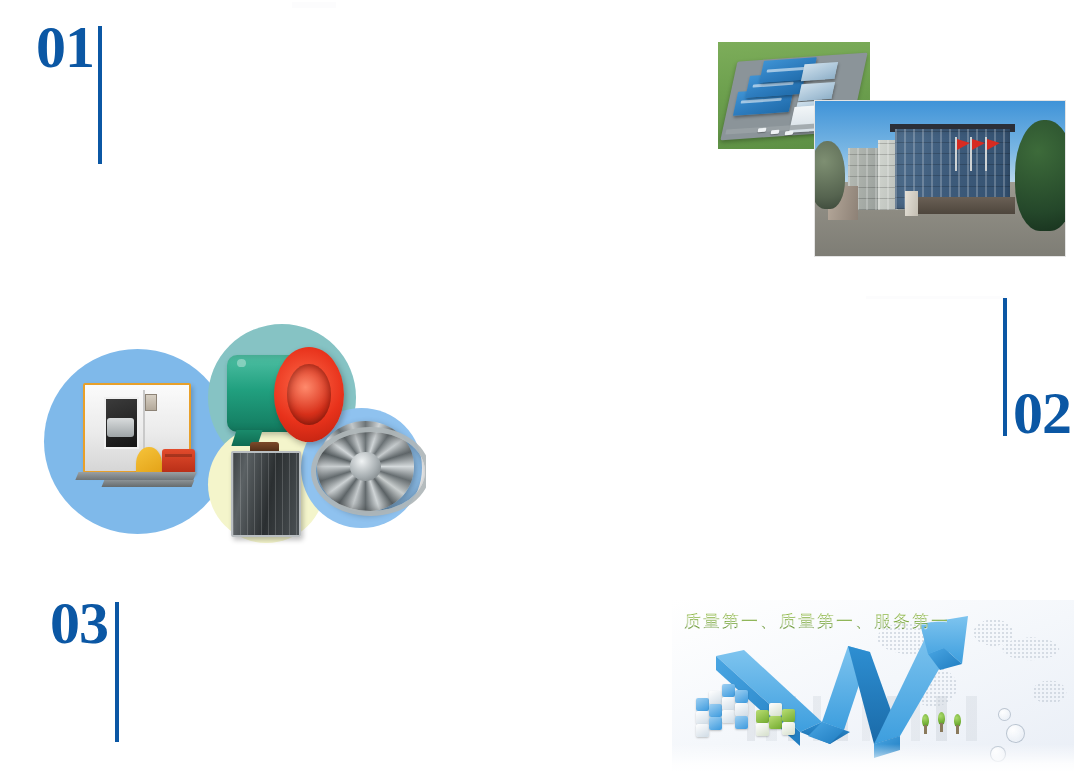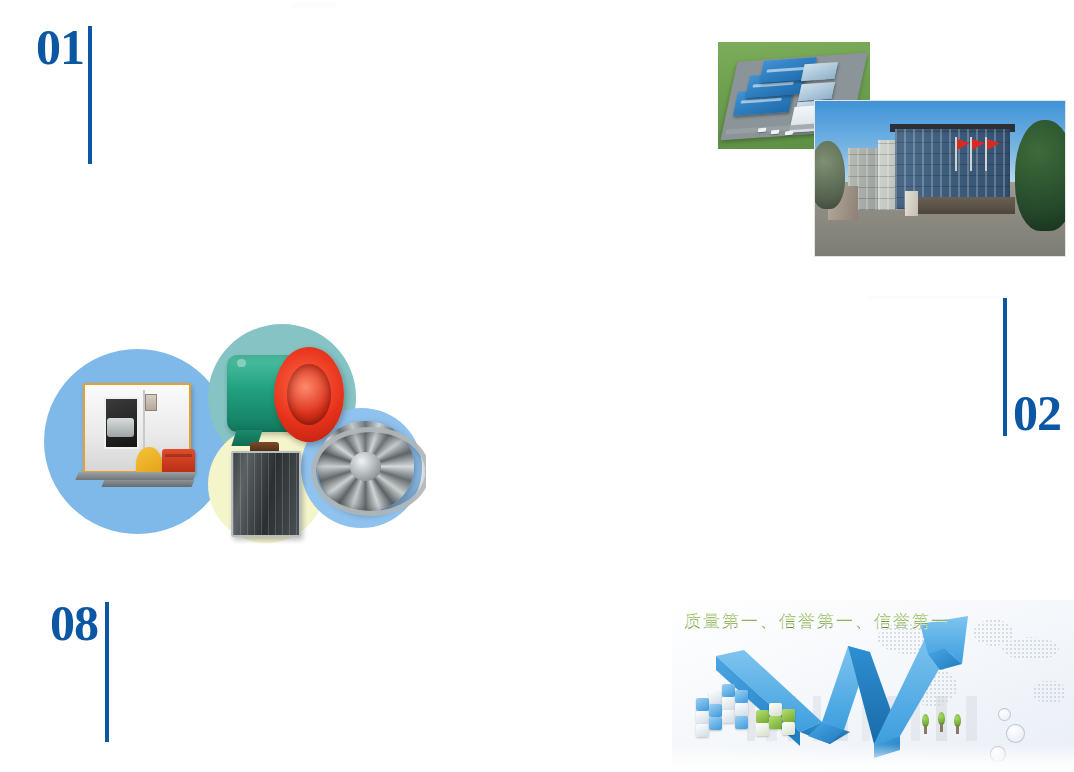--- a/index.html
+++ b/index.html
@@ -21,21 +21,21 @@
 
   
   .marker {
     position: absolute;
     display: flex;
     align-items: flex-start;
   }
   .marker-num {
     font-family: "Liberation Serif", "DejaVu Serif", serif;
     font-weight: bold;
-    font-size: 50px;
+    font-size: 60px;
     line-height: 46px;
     letter-spacing: -1px;
     color: #0B57A4;
     user-select: none;
   }
   .marker-rule {
     width: 4px;
     background: #0B57A4;
     flex: 0 0 auto;
   }
@@ -421,21 +421,21 @@
     <span class="marker-num">01</span>
     <span class="marker-rule"></span>
   </div>
 
   <div class="marker" id="marker-02">
     <span class="marker-rule"></span>
     <span class="marker-num">02</span>
   </div>
 
   <div class="marker" id="marker-03">
-    <span class="marker-num">08</span>
+    <span class="marker-num">03</span>
     <span class="marker-rule"></span>
   </div>
 
   <div class="photo" id="photo-factory-render">
     <div class="fr-ground"></div>
     <div class="fr-hall fr-h1"></div>
     <div class="fr-hall fr-h2"></div>
     <div class="fr-hall fr-h3"></div>
     <div class="fr-block fr-b1"></div>
     <div class="fr-block fr-b2"></div>
@@ -588,16 +588,16 @@
         <div class="tt"></div>
         <div class="tk"></div>
       </div>
 
     <div class="gw-bubble" style="left:81%;top:63%;width:11px;height:11px;"></div>
     <div class="gw-bubble" style="left:83%;top:72%;width:17px;height:17px;"></div>
     <div class="gw-bubble" style="left:79%;top:85%;width:14px;height:14px;"></div>
 
     <div class="gw-refl"></div>
 
-    <div class="gw-title">质量第一、信誉第一、信誉第一</div>
+    <div class="gw-title">质量第一、质量第一、服务第一</div>
   </div>
 
 </div>
 
 </body></html>

